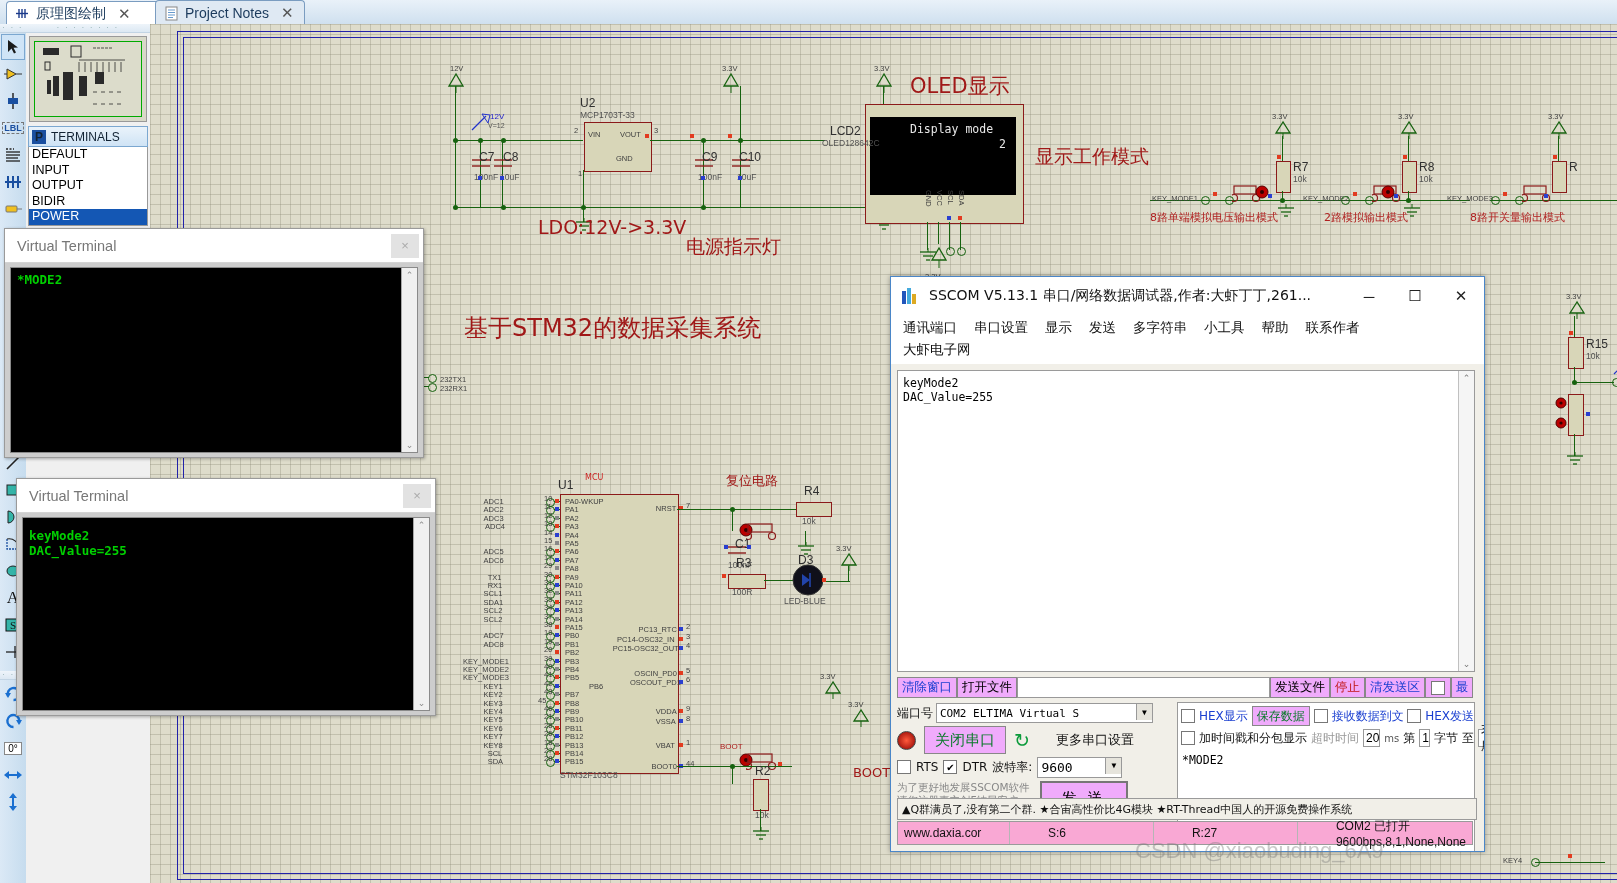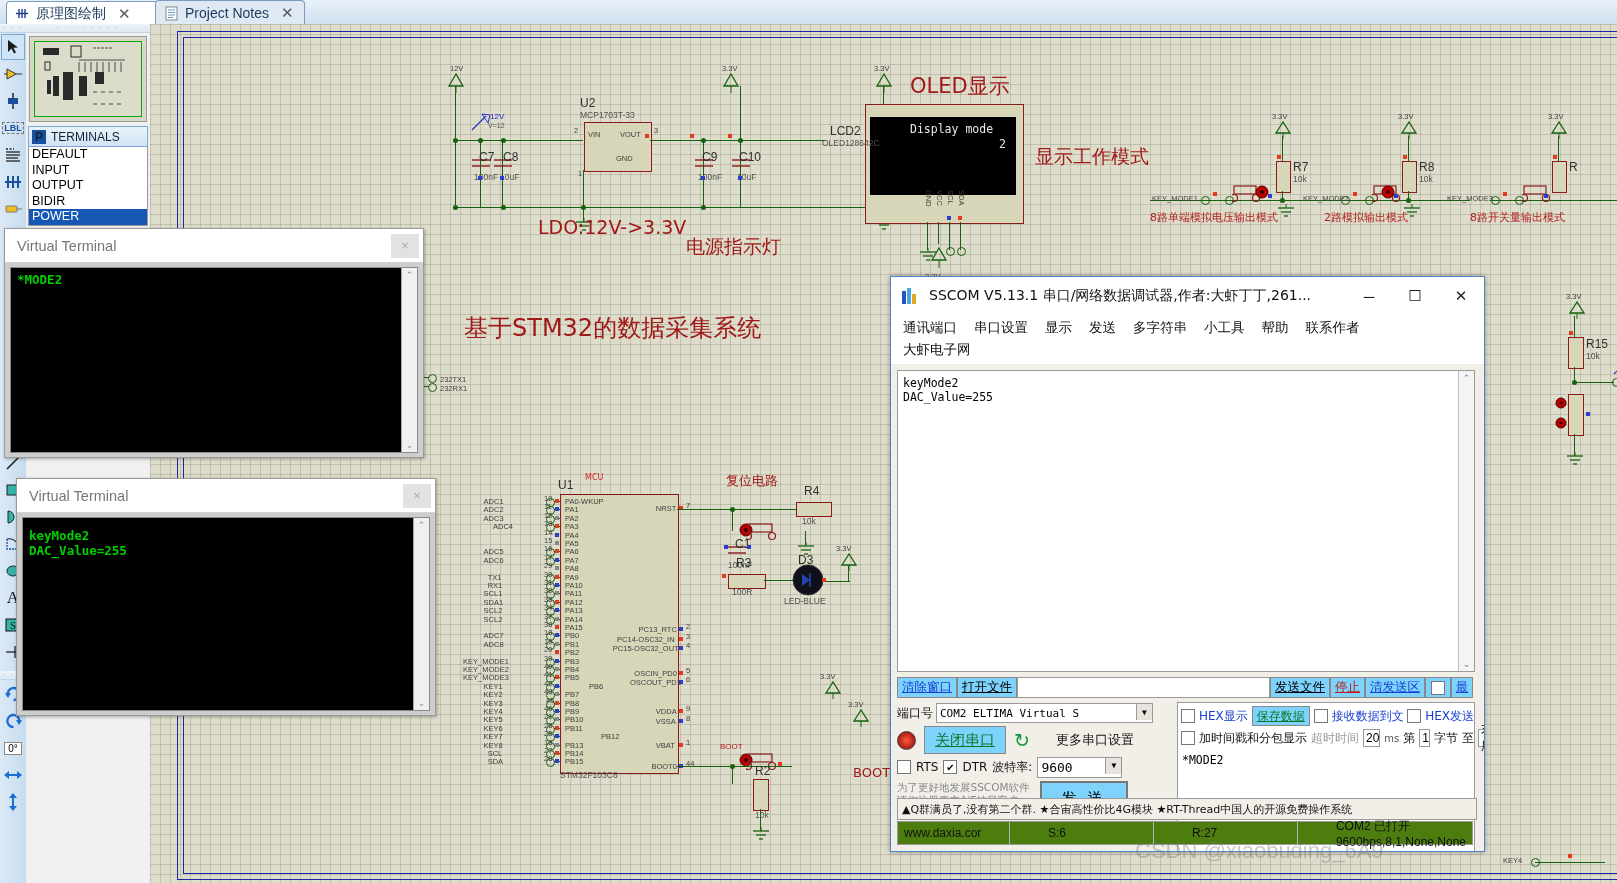--- a/index.html
+++ b/index.html
@@ -104,43 +104,43 @@
   .ss-recv{position:absolute;left:6px;top:93px;width:576px;height:300px;background:#fff;
     border:1px solid #9a9a9a;display:flex;}
   .ss-recv .txt{flex:1;padding:5px 0 0 5px;font-family:"DejaVu Sans Mono",monospace;font-size:11.5px;
     color:#000;white-space:pre;line-height:14px;}
   .ss-recv .sb{width:15px;background:#f5f5f5;border-left:1px solid #c0c0c0;position:relative;}
   .ss-recv .sb .ar{position:absolute;left:0;width:15px;height:14px;display:flex;align-items:center;
     justify-content:center;color:#777;font-size:9px;}
 
   .ss-ctrl{position:absolute;left:6px;top:400px;width:576px;height:410px;}
   .row1{display:flex;align-items:stretch;height:21px;gap:0;}
-  .btn{border:1px solid #888;background:#7dd3fc;font-size:12.5px;display:flex;align-items:center;
-    justify-content:center;padding:0 4px;font-family:"DejaVu Sans",sans-serif;white-space:nowrap;text-decoration:underline;}
+  .btn{border:1px solid #888;background:#f0abfc;font-size:12.5px;display:flex;align-items:center;
+    justify-content:center;padding:0 4px;font-family:"DejaVu Sans",sans-serif;white-space:nowrap;}
   .btn.blue{color:#1a3fd0;} .btn.red{color:#c01515;} .btn.grn{color:#0a7a2a;}
   .fld{border:1px solid #999;background:#fff;flex:1;}
 
   .panelL{position:absolute;left:0;top:25px;width:276px;}
   .panelR{position:absolute;left:280px;top:25px;width:296px;height:150px;
     border:1px solid #9a9a9a;background:#fff;}
   .lrow{display:flex;align-items:center;height:22px;gap:3px;}
   .smalllbl{font-size:12px;font-family:"DejaVu Sans",sans-serif;color:#111;white-space:nowrap;}
   .combo{border:1px solid #999;background:#fff;height:18px;display:flex;align-items:center;
     font-family:"DejaVu Sans Mono",monospace;font-size:11px;padding-left:3px;position:relative;}
   .combo .cbtn{position:absolute;right:0;top:0;width:15px;height:16px;background:#e6e4dc;
     border-left:1px solid #999;display:flex;align-items:center;justify-content:center;font-size:8px;}
   .ckb{width:12px;height:12px;border:1px solid #777;background:#fff;display:inline-flex;
     align-items:center;justify-content:center;font-size:10px;color:#000;flex:none;}
   .redled{width:17px;height:17px;border-radius:50%;background:radial-gradient(#ff5a3c,#8b0000);
     border:1px solid #444;flex:none;}
   .ss-status{position:absolute;left:6px;bottom:31px;width:574px;height:20px;border:1px solid #9a9a9a;
     background:#f1efe8;display:flex;align-items:center;font-size:11px;color:#111;
     font-family:"DejaVu Sans",sans-serif;padding-left:4px;gap:18px;}
   .ss-bottom{position:absolute;left:6px;bottom:6px;width:574px;height:22px;border:1px solid #9a9a9a;
-    background:#4d7c0f;display:flex;align-items:stretch;font-size:12px;font-family:"Liberation Sans",sans-serif;gap:32px;}
+    background:#f9a8d4;display:flex;align-items:stretch;font-size:12px;font-family:"Liberation Sans",sans-serif;gap:32px;}
   .ss-bottom div{border-right:1px solid #b5b5b5;padding:0 6px;display:flex;align-items:center;color:#111;}
   .ss-bottom div:last-child{border-right:none;}
 
   .watermark{position:absolute;left:1135px;top:838px;font-size:22px;color:rgba(120,120,120,.40);
     font-family:"Liberation Sans",sans-serif;white-space:nowrap;}
 </style>
 </head>
 <body>
 
 <div class="tabbar">
@@ -706,21 +706,21 @@
       <div class="wire wh" style="left: 404px; top: 485.4px; width: 6px;"></div>
       <div class="lbl pintxt" style="left: 394px; top: 478.4px;">11</div>
       <div class="pad b" style="left: 405px; top: 483.4px;"></div>
       <div class="lbl pintxt" style="left: 415px; top: 481.4px;">PA1</div>
       <div class="lbl nettxt" style="left: 333.6px; top: 489.8px;">ADC3</div>
       <div class="circ" style="left: 396px; top: 490.8px;"></div>
       <div class="wire wh" style="left: 404px; top: 493.8px; width: 6px;"></div>
       <div class="lbl pintxt" style="left: 394px; top: 486.8px;">12</div>
       <div class="pad g" style="left: 405px; top: 491.8px;"></div>
       <div class="lbl pintxt" style="left: 415px; top: 489.8px;">PA2</div>
-      <div class="lbl nettxt" style="left: 343px; top: 498.2px;">ADC4</div>
+      <div class="lbl nettxt" style="left: 335px; top: 498.2px;">ADC4</div>
       <div class="circ" style="left: 396px; top: 499.2px;"></div>
       <div class="wire wh" style="left: 404px; top: 502.2px; width: 6px;"></div>
       <div class="lbl pintxt" style="left: 394px; top: 495.2px;">13</div>
       <div class="pad r" style="left: 405px; top: 500.2px;"></div>
       <div class="lbl pintxt" style="left: 415px; top: 498.2px;">PA3</div>
       <div class="lbl pintxt" style="left: 394px; top: 503.6px;">14</div>
       <div class="pad b" style="left: 405px; top: 508.6px;"></div>
       <div class="lbl pintxt" style="left: 415px; top: 506.6px;">PA4</div>
       <div class="lbl pintxt" style="left: 394px; top: 512px;">15</div>
       <div class="pad g" style="left: 405px; top: 517px;"></div>
@@ -820,21 +820,21 @@
       <div class="lbl pintxt" style="left: 415px; top: 657.8px; padding-left: 24px;">PB6</div>
       <div class="lbl nettxt" style="left: 333.6px; top: 666.2px;">KEY2</div>
       <div class="circ" style="left: 396px; top: 667.2px;"></div>
       <div class="wire wh" style="left: 404px; top: 670.2px; width: 6px;"></div>
       <div class="lbl pintxt" style="left: 394px; top: 663.2px;">43</div>
       <div class="pad g" style="left: 405px; top: 668.2px;"></div>
       <div class="lbl pintxt" style="left: 415px; top: 666.2px;">PB7</div>
       <div class="lbl nettxt" style="left: 333.6px; top: 674.6px;">KEY3</div>
       <div class="circ" style="left: 396px; top: 675.6px;"></div>
       <div class="wire wh" style="left: 404px; top: 678.6px; width: 6px;"></div>
-      <div class="lbl pintxt" style="left: 396px; top: 671.6px;">45</div>
+      <div class="lbl pintxt" style="left: 388px; top: 671.6px;">45</div>
       <div class="pad r" style="left: 405px; top: 676.6px;"></div>
       <div class="lbl pintxt" style="left: 415px; top: 674.6px;">PB8</div>
       <div class="lbl nettxt" style="left: 333.6px; top: 683px;">KEY4</div>
       <div class="circ" style="left: 396px; top: 684px;"></div>
       <div class="wire wh" style="left: 404px; top: 687px; width: 6px;"></div>
       <div class="lbl pintxt" style="left: 394px; top: 680px;">46</div>
       <div class="pad b" style="left: 405px; top: 685px;"></div>
       <div class="lbl pintxt" style="left: 415px; top: 683px;">PB9</div>
       <div class="lbl nettxt" style="left: 333.6px; top: 691.4px;">KEY5</div>
       <div class="circ" style="left: 396px; top: 692.4px;"></div>
@@ -846,21 +846,21 @@
       <div class="circ" style="left: 396px; top: 700.8px;"></div>
       <div class="wire wh" style="left: 404px; top: 703.8px; width: 6px;"></div>
       <div class="lbl pintxt" style="left: 394px; top: 696.8px;">28</div>
       <div class="pad r" style="left: 405px; top: 701.8px;"></div>
       <div class="lbl pintxt" style="left: 415px; top: 699.8px;">PB11</div>
       <div class="lbl nettxt" style="left: 333.6px; top: 708.2px;">KEY7</div>
       <div class="circ" style="left: 396px; top: 709.2px;"></div>
       <div class="wire wh" style="left: 404px; top: 712.2px; width: 6px;"></div>
       <div class="lbl pintxt" style="left: 394px; top: 705.2px;">25</div>
       <div class="pad b" style="left: 405px; top: 710.2px;"></div>
-      <div class="lbl pintxt" style="left: 415px; top: 708.2px; margin-left: 36px;">PB12</div>
+      <div class="lbl pintxt" style="left: 415px; top: 708.2px;">PB12</div>
       <div class="lbl nettxt" style="left: 333.6px; top: 716.6px;">KEY8</div>
       <div class="circ" style="left: 396px; top: 717.6px;"></div>
       <div class="wire wh" style="left: 404px; top: 720.6px; width: 6px;"></div>
       <div class="lbl pintxt" style="left: 394px; top: 713.6px;">18</div>
       <div class="pad g" style="left: 405px; top: 718.6px;"></div>
       <div class="lbl pintxt" style="left: 415px; top: 716.6px;">PB13</div>
       <div class="lbl nettxt" style="left: 337.7px; top: 725px;">SCL</div>
       <div class="circ" style="left: 396px; top: 726px;"></div>
       <div class="wire wh" style="left: 404px; top: 729px; width: 6px;"></div>
       <div class="lbl pintxt" style="left: 394px; top: 722px;">27</div>

